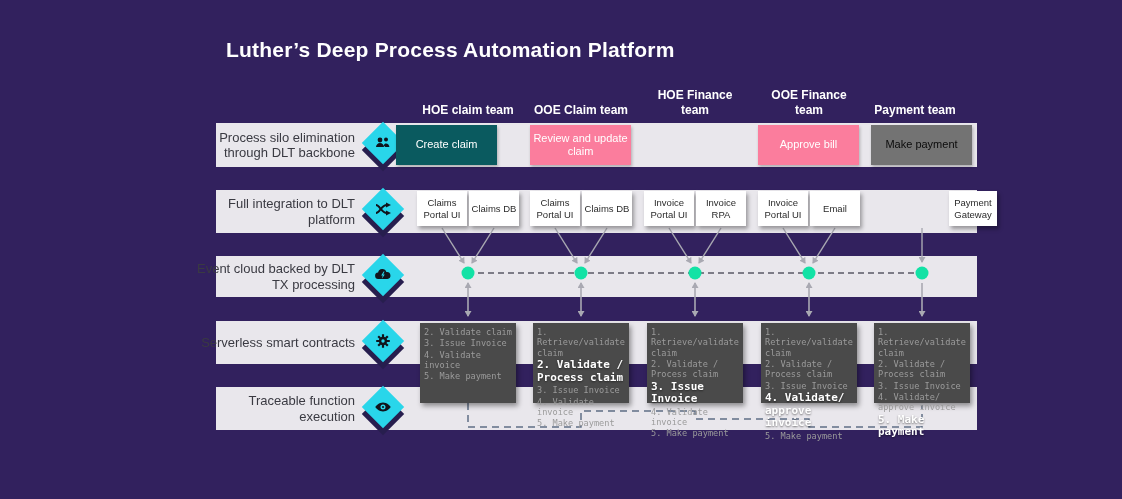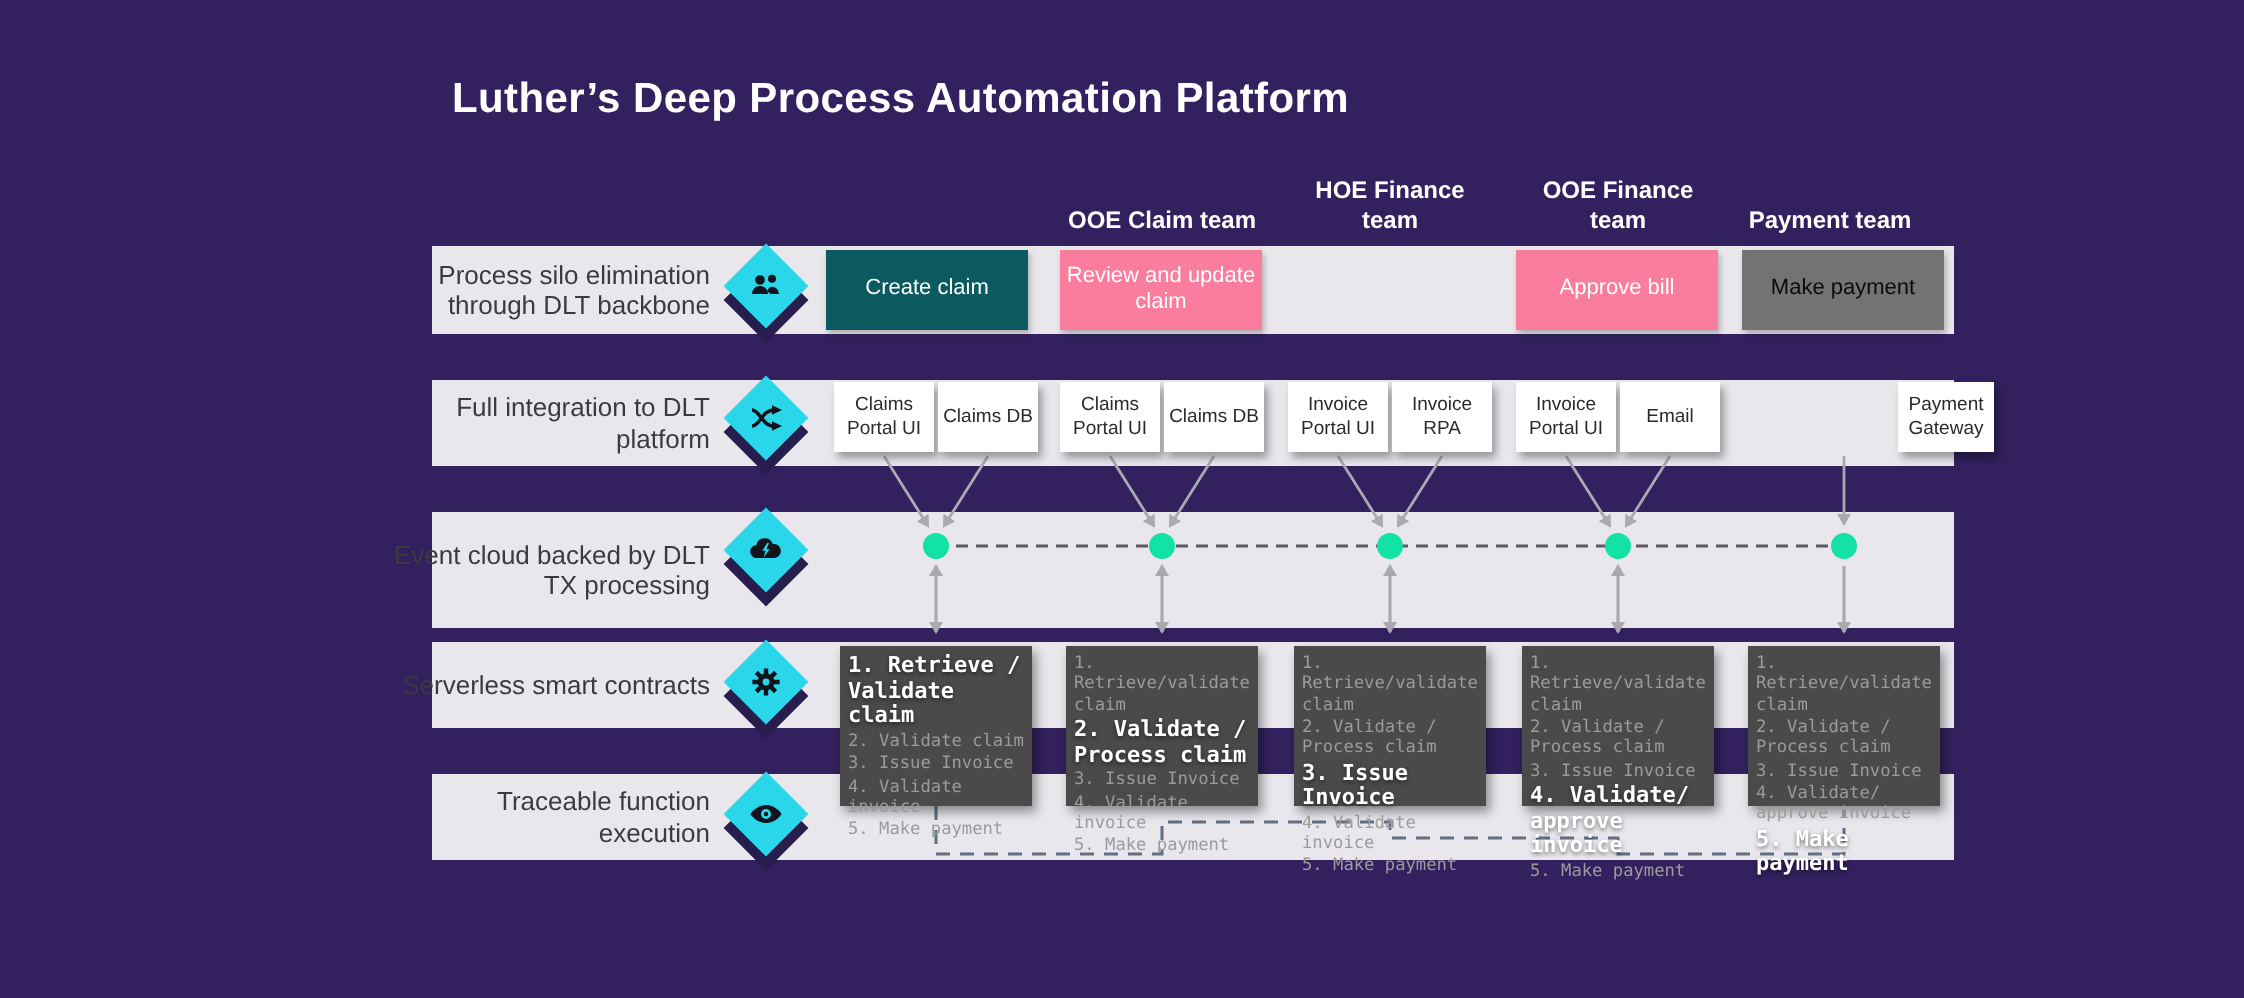--- a/index.html
+++ b/index.html
@@ -43,20 +43,24 @@
                       text-shadow:0 1px 2px rgba(0,0,0,.5);}
   .overlay{position:absolute;left:0;top:0;z-index:2;pointer-events:none;}
 </style>
 </head>
 <body>
 
 <div class="canvas">
 
   <div class="title">Luther’s Deep Process Automation Platform</div>
 
+  <div class="col-header" style="left:380px">
+    <div>HOE claim team</div>
+      <div></div>
+  </div>
   <div class="col-header" style="left:493px">
     <div>OOE Claim team</div>
       <div></div>
   </div>
   <div class="col-header" style="left:607px">
     <div>HOE Finance</div>
       <div>team</div>
   </div>
   <div class="col-header" style="left:721px">
     <div>OOE Finance</div>
@@ -66,21 +70,21 @@
     <div>Payment team</div>
       <div></div>
   </div>
 
   <div class="band" style="top:123px;height:44px">
     <div class="lane-label" style="left:-23px">Process silo elimination through DLT backbone</div>
   </div>
   <div class="band" style="top:190px;height:43px">
     <div class="lane-label" style="left:-23px">Full integration to DLT platform</div>
   </div>
-  <div class="band" style="top:256px;height:58px">
+  <div class="band" style="top:256px;height:41px">
     <div class="lane-label" style="left:-23px">Event cloud backed by DLT TX processing</div>
   </div>
   <div class="band" style="top:321px;height:43px">
     <div class="lane-label" style="left:-23px">Serverless smart contracts</div>
   </div>
   <div class="band" style="top:387px;height:43px">
     <div class="lane-label" style="left:-23px">Traceable function execution</div>
   </div>
 
   <div class="diamond" style="top:122px">
@@ -133,38 +137,37 @@
   <div class="diamond" style="top:386px">
     <div class="shadow"></div>
       <div class="face"></div>
     <svg width="18" height="18" viewBox="0 0 18 18">
       <path fill="#10141c" d="M9 4.5c4 0 6.8 3 7.8 4.5-1 1.5-3.8 4.5-7.8 4.5S2.2 10.5 1.2 9C2.2 7.5 5 4.5 9 4.5z"></path>
       <circle cx="9" cy="9" r="2.5" fill="#29d6ea"></circle>
         <circle cx="9" cy="9" r="1.1" fill="#10141c"></circle>
     </svg>
   </div>
 
-  <div class="action teal" style="left:380px">Create claim</div>
+  <div class="action teal" style="left:363px">Create claim</div>
   <div class="action pink" style="left:497px">Review and update claim</div>
   <div class="action pink" style="left:725px">Approve bill</div>
   <div class="action mint" style="left:838px">Make payment</div>
 
   <div class="sysbox" style="left:384px">Claims Portal UI</div>
   <div class="sysbox" style="left:436px">Claims DB</div>
   <div class="sysbox" style="left:497px">Claims Portal UI</div>
   <div class="sysbox" style="left:549px">Claims DB</div>
   <div class="sysbox" style="left:611px">Invoice Portal UI</div>
   <div class="sysbox" style="left:663px">Invoice RPA</div>
   <div class="sysbox" style="left:725px">Invoice Portal UI</div>
   <div class="sysbox" style="left:777px">Email</div>
   <div class="sysbox" style="left:916px;width:48px">Payment Gateway</div>
 
   <div class="stepbox" style="left:387px">
     <div class="steps">
-      <div class="step active">1. Retrieve / Validate claim</div>
       <div class="step">2. Validate claim</div>
       <div class="step">3. Issue Invoice</div>
       <div class="step">4. Validate invoice</div>
       <div class="step">5. Make payment</div>
     </div>
   </div>
   <div class="stepbox" style="left:500px">
     <div class="steps">
       <div class="step">1. Retrieve/validate claim</div>
       <div class="step active">2. Validate / Process claim</div>

